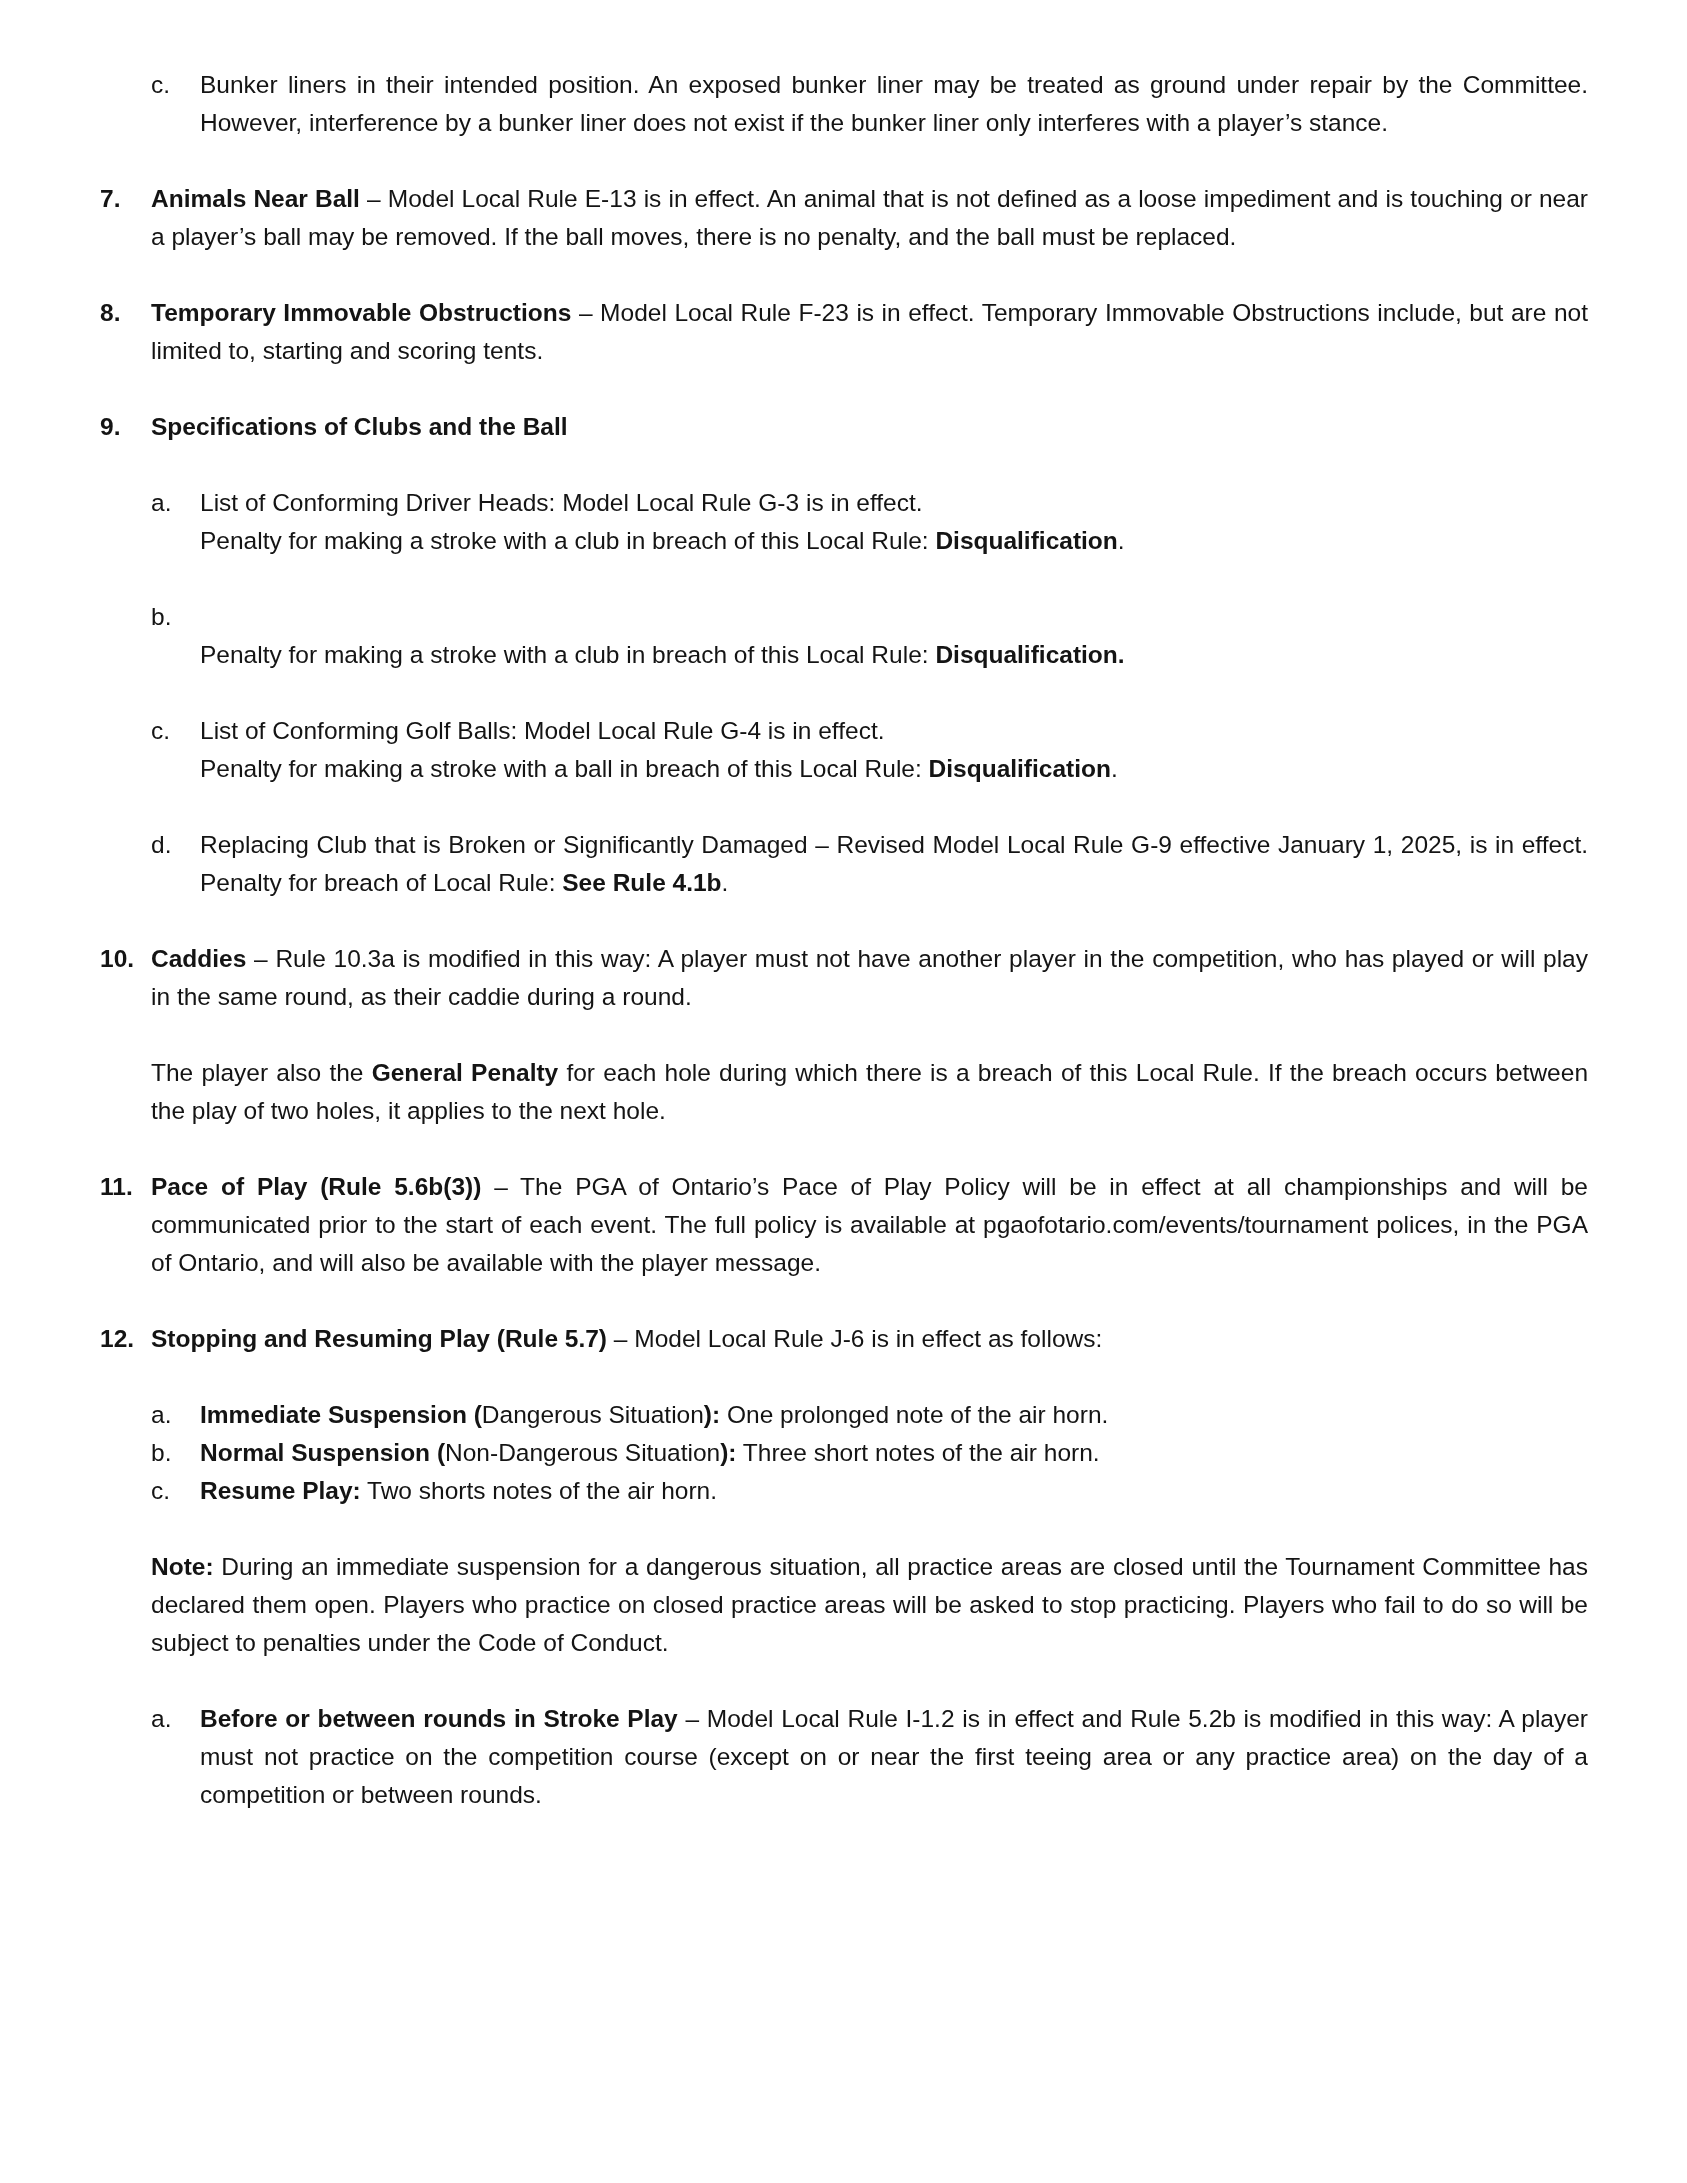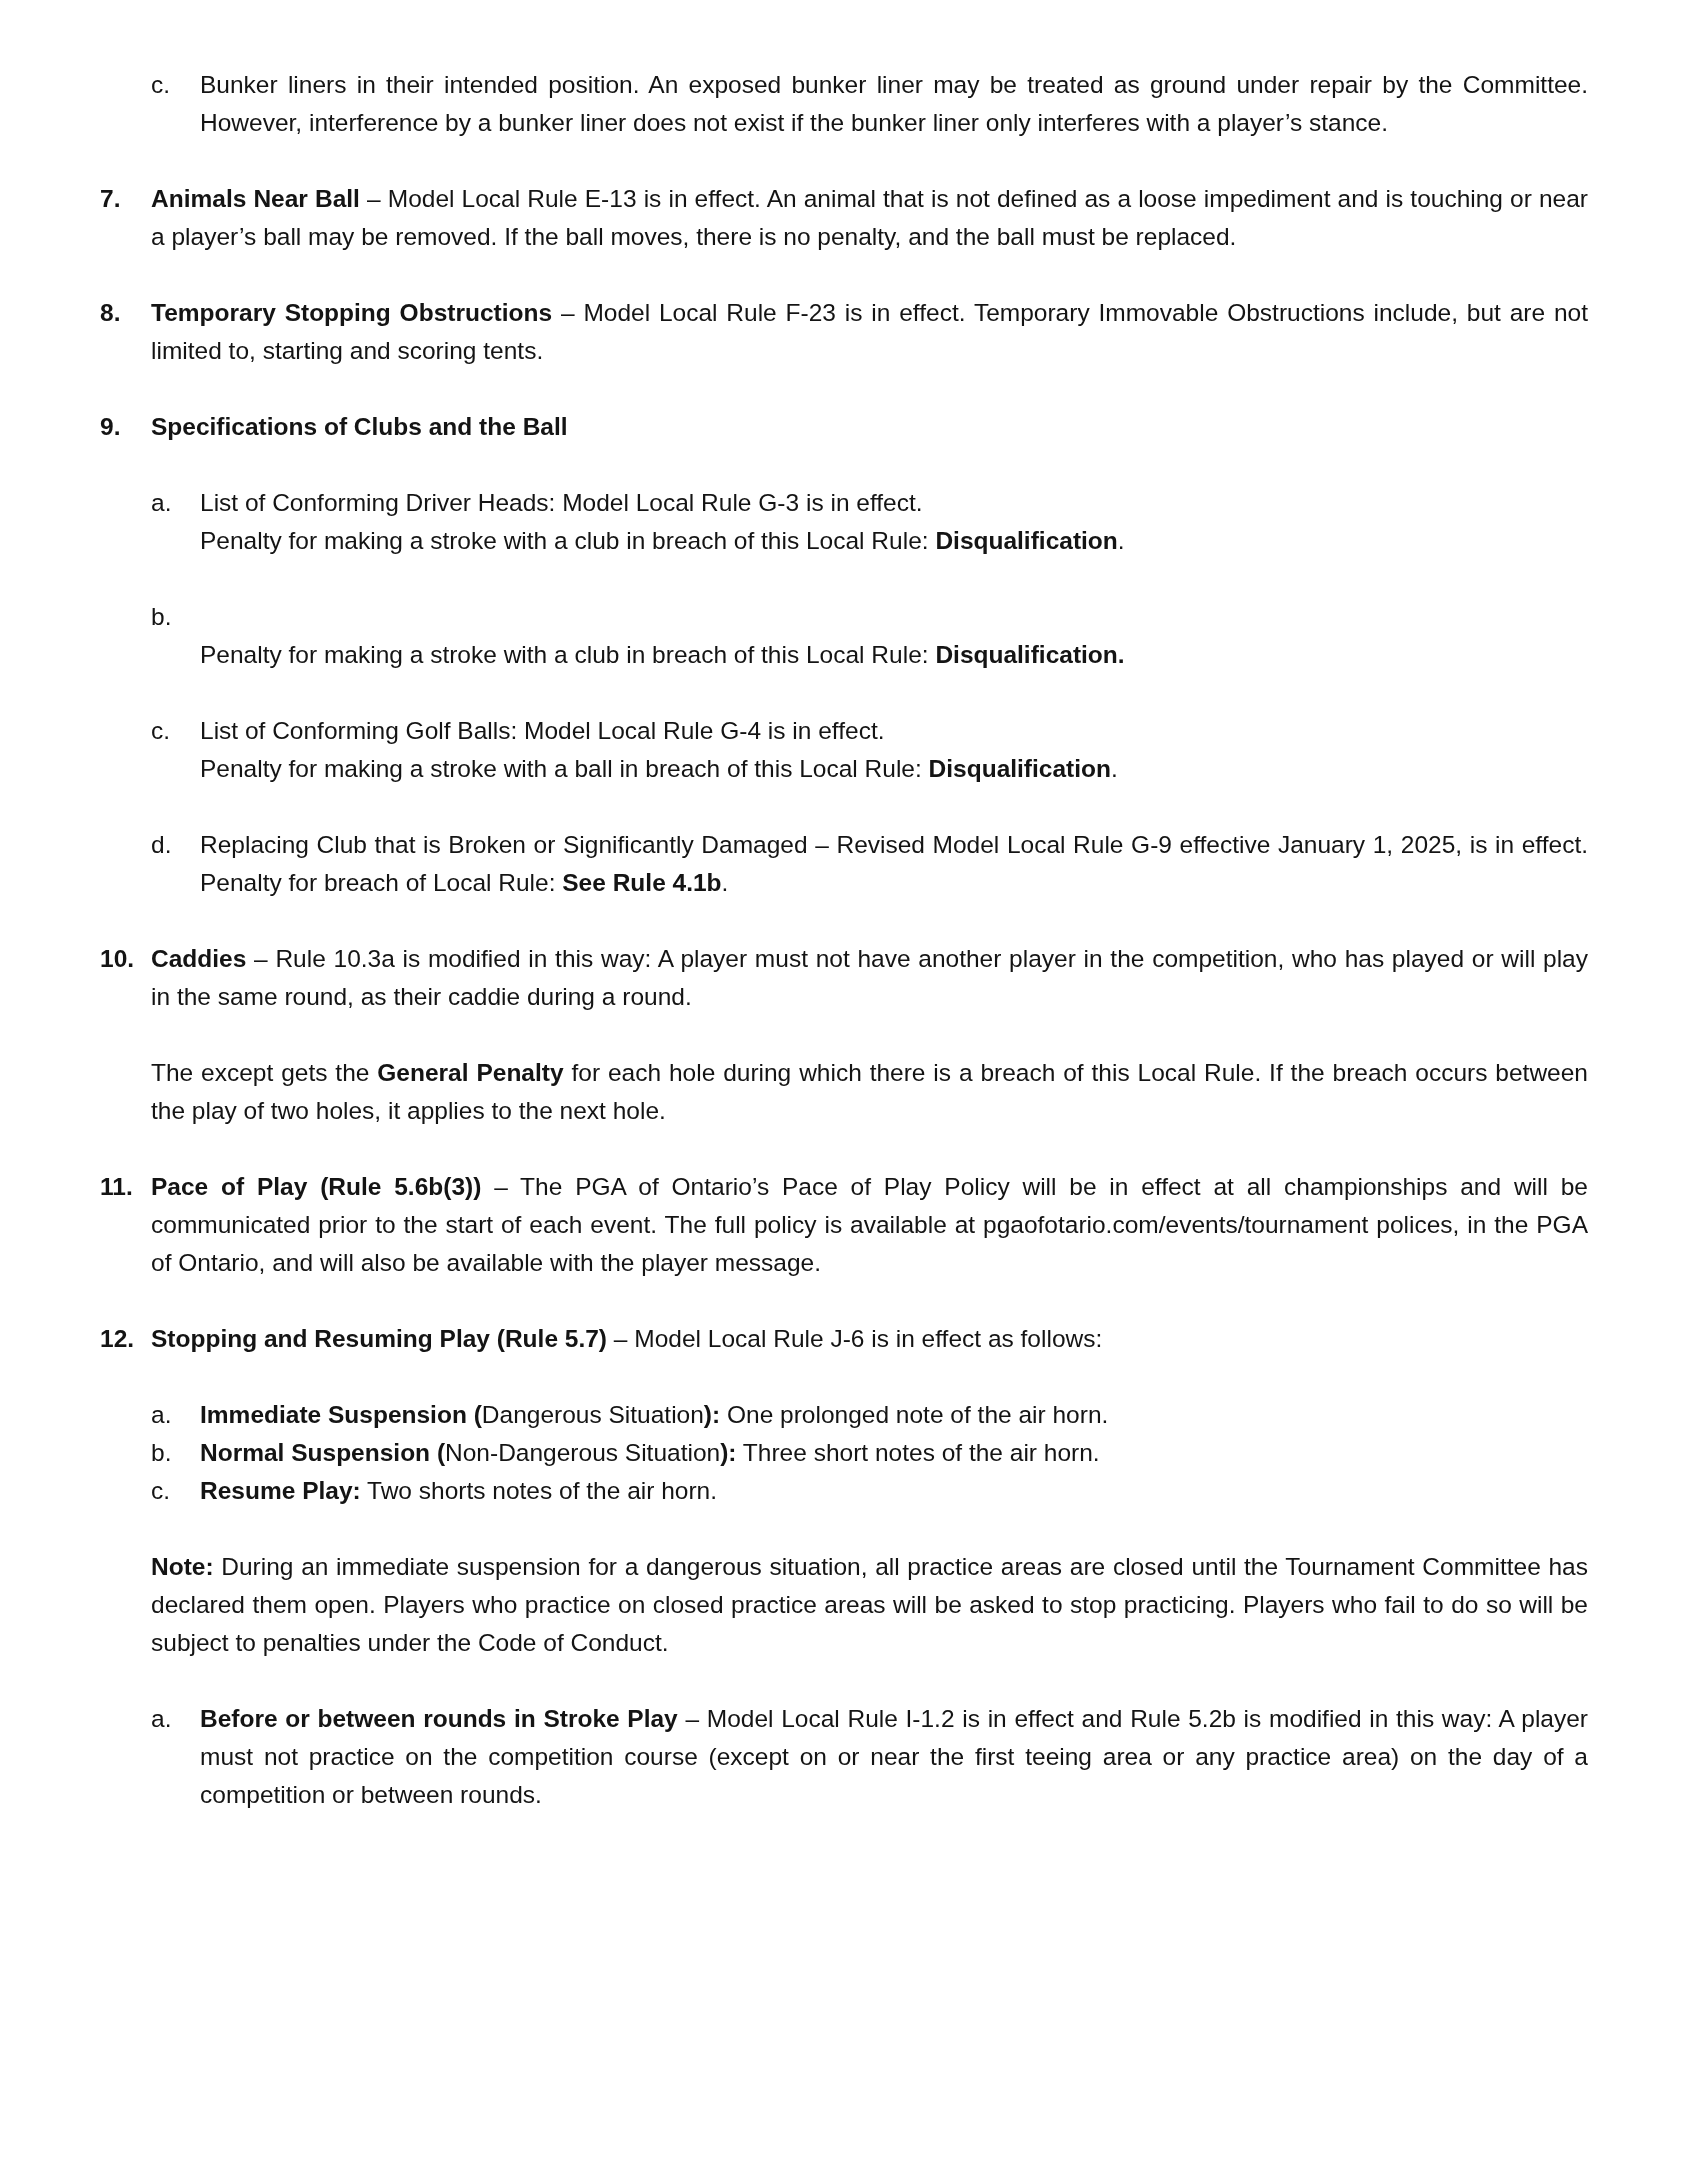--- a/index.html
+++ b/index.html
@@ -33,21 +33,21 @@
     <div class="block lettered">
       <span class="marker">c.</span>
       <div class="body"><span>Bunker liners in their intended position.  An exposed bunker liner may be treated as ground under repair by the Committee.  However, interference by a bunker liner does not exist if the bunker liner only interferes with a player’s stance.</span></div>
     </div>
     <div class="block numbered">
       <span class="marker">7.</span>
       <div class="body"><span class="bold">Animals Near Ball</span><span> – Model Local Rule E-13 is in effect. An animal that is not defined as a loose impediment and is touching or near a player’s ball may be removed. If the ball moves, there is no penalty, and the ball must be replaced.</span></div>
     </div>
     <div class="block numbered">
       <span class="marker">8.</span>
-      <div class="body"><span class="bold">Temporary Stopping Obstructions</span><span> – Model Local Rule F-23 is in effect.  Temporary Immovable Obstructions include, but are not limited to, starting and scoring tents.</span></div>
+      <div class="body"><span class="bold">Temporary Immovable Obstructions</span><span> – Model Local Rule F-23 is in effect.  Temporary Immovable Obstructions include, but are not limited to, starting and scoring tents.</span></div>
     </div>
     <div class="block numbered">
       <span class="marker">9.</span>
       <div class="body"><span class="bold">Specifications of Clubs and the Ball</span></div>
     </div>
     <div class="block lettered">
       <span class="marker">a.</span>
       <div class="body"><span>List of Conforming Driver Heads: Model Local Rule G-3 is in effect.</span><br><span>Penalty for making a stroke with a club in breach of this Local Rule: </span><span class="bold">Disqualification</span><span>.</span></div>
     </div>
     <div class="block lettered">
@@ -60,21 +60,21 @@
     </div>
     <div class="block lettered">
       <span class="marker">d.</span>
       <div class="body"><span>Replacing Club that is Broken or Significantly Damaged – Revised Model Local Rule G-9 effective January 1, 2025, is in effect. Penalty for breach of Local Rule: </span><span class="bold">See Rule 4.1b</span><span>.</span></div>
     </div>
     <div class="block numbered">
       <span class="marker">10.</span>
       <div class="body"><span class="bold">Caddies</span><span> – Rule 10.3a is modified in this way: A player must not have another player in the competition, who has played or will play in the same round, as their caddie during a round.</span></div>
     </div>
     <div class="block paragraph">
-      <div class="body"><span>The except gets the </span><span class="bold">General Penalty</span><span> for each hole during which there is a breach of this Local Rule.  If the breach occurs between the play of two holes, it applies to the next hole.</span></div>
+      <div class="body"><span>The player also the </span><span class="bold">General Penalty</span><span> for each hole during which there is a breach of this Local Rule.  If the breach occurs between the play of two holes, it applies to the next hole.</span></div>
     </div>
     <div class="block numbered">
       <span class="marker">11.</span>
       <div class="body"><span class="bold">Pace of Play (Rule 5.6b(3))</span><span> – The PGA of Ontario’s Pace of Play Policy will be in effect at all championships and will be communicated prior to the start of each event. The full policy is available at pgaofotario.com/events/tournament polices, in the PGA of Ontario, and will also be available with the player message.</span></div>
     </div>
     <div class="block numbered">
       <span class="marker">12.</span>
       <div class="body"><span class="bold">Stopping and Resuming Play (Rule 5.7)</span><span> – Model Local Rule J-6 is in effect as follows:</span></div>
     </div>
     <div class="block lettered">

